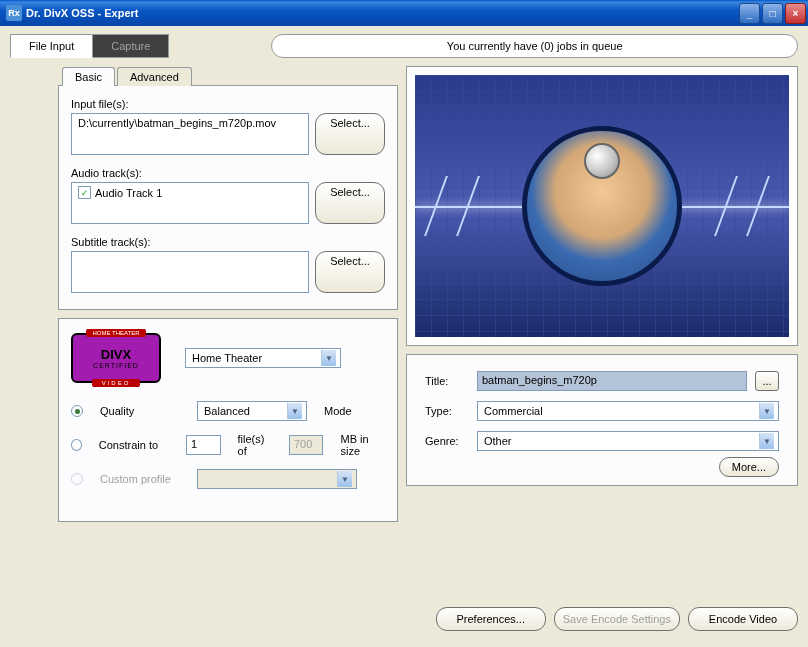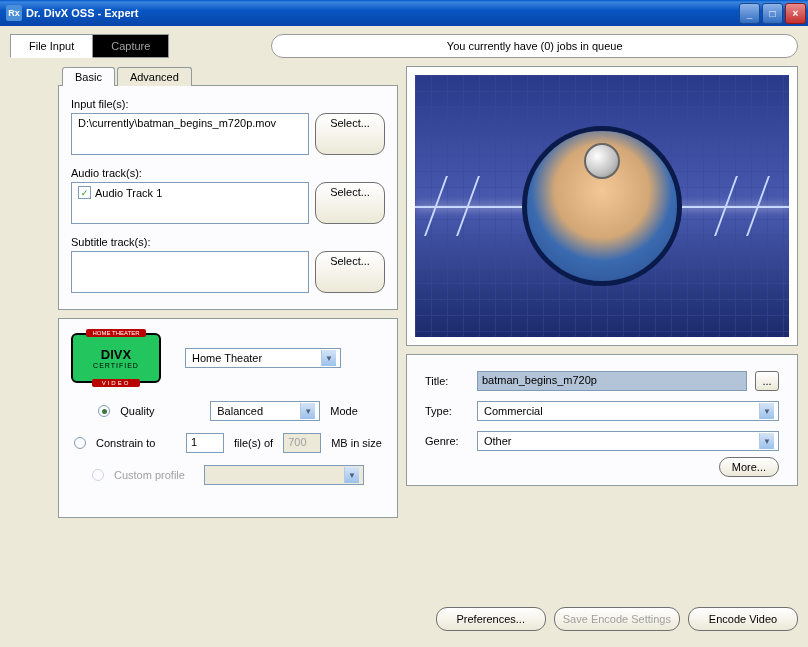--- a/index.html
+++ b/index.html
@@ -9,21 +9,21 @@
 .titlebar-icon { width: 16px; height: 16px; background: #4a90d9; margin-right: 4px; display: inline-flex; align-items: center; justify-content: center; color: white; font-size: 9px; border-radius: 2px; }
 .titlebar-text { flex: 1; }
 .winbtns { display: flex; gap: 2px; }
 .winbtn { width: 21px; height: 21px; background: linear-gradient(to bottom, #8db3e8, #2f6dc2); border: 1px solid #1a4a8f; border-radius: 3px; display: flex; align-items: center; justify-content: center; color: white; font-weight: bold; cursor: pointer; font-size: 10px; }
 .winbtn.close { background: linear-gradient(to bottom, #e88d8d, #c42f2f); border-color: #8f1a1a; }
 
 .app-body { padding: 8px 10px; height: calc(100% - 26px); }
 
 .top-row { display: flex; gap: 2px; margin-bottom: 8px; align-items: center; }
 .tab-buttons { display: flex; }
-.tab-btn { padding: 5px 18px; border: 1px solid #919b9c; background: #000000; cursor: pointer; }
+.tab-btn { padding: 5px 18px; border: 1px solid #919b9c; background: #404040; cursor: pointer; }
 .tab-btn.active { background: #fff; border-bottom-color: #fff; }
 .tab-btn.inactive { color: #a0a0a0; border-left: none; }
 
 .queue-pill { flex: 1; background: #fff; border: 1px solid #999; border-radius: 14px; padding: 5px 20px; text-align: center; margin-left: 100px; }
 
 .main-content { display: flex; gap: 8px; height: calc(100% - 40px); }
 .left-col { width: 388px; display: flex; flex-direction: column; padding-left: 48px; }
 .right-col { flex: 1; display: flex; flex-direction: column; gap: 8px; }
 
 .inner-tabs { display: flex; margin-left: 4px; }
@@ -37,34 +37,34 @@
 .field-group { margin-bottom: 12px; }
 .field-label { margin-bottom: 3px; }
 .file-row { display: flex; gap: 6px; }
 .listbox { flex: 1; border: 1px solid #7f9db9; background: #fff; height: 42px; padding: 2px 4px; overflow: hidden; }
 .listbox .item { padding: 1px 2px; }
 .listbox .item.checkbox-item { display: flex; align-items: center; gap: 4px; }
 .listbox .chk { width: 13px; height: 13px; border: 1px solid #7f9db9; display: inline-flex; align-items: center; justify-content: center; font-size: 9px; color: #21a121; }
 
 .btn { border: 1px solid #707070; background: linear-gradient(to bottom, #fff, #ece9d8); padding: 3px 12px; cursor: pointer; min-width: 70px; text-align: center; border-radius: 11px; }
 
-.divx-logo { width: 90px; height: 50px; background: #22c55e; border: 2px solid #000; border-radius: 6px; position: relative; display: flex; flex-direction: column; align-items: center; justify-content: center; }
+.divx-logo { width: 90px; height: 50px; background: #a21caf; border: 2px solid #000; border-radius: 6px; position: relative; display: flex; flex-direction: column; align-items: center; justify-content: center; }
 .divx-logo::before { content: "HOME THEATER"; position: absolute; top: -6px; background: #b00; color: #fff; font-size: 6px; padding: 1px 6px; border-radius: 2px; }
 .divx-logo::after { content: "VIDEO"; position: absolute; bottom: -6px; background: #b00; color: #fff; font-size: 6px; padding: 1px 10px; border-radius: 2px; letter-spacing: 2px; }
 .divx-logo-text { font-weight: bold; font-size: 13px; }
 .divx-logo-sub { font-size: 7px; letter-spacing: 1px; }
 
 .logo-row { display: flex; align-items: center; gap: 24px; margin-bottom: 18px; }
 
 .select { border: 1px solid #7f9db9; background: #fff; padding: 2px 4px; height: 20px; display: flex; align-items: center; justify-content: space-between; cursor: pointer; }
 .select-arrow { width: 15px; height: 16px; background: linear-gradient(to bottom, #d5e4f7, #9cc1eb); border-left: 1px solid #b4c8e4; display: flex; align-items: center; justify-content: center; font-size: 8px; color: #4d6185; }
 .select.disabled { background: #ece9d8; color: #a0a0a0; }
 .select-text { flex: 1; padding: 0 2px; }
 
-.radio-row { display: flex; align-items: center; gap: 10px; margin-bottom: 12px; justify-content: center; }
+.radio-row { display: flex; align-items: center; gap: 17px; margin-bottom: 12px; }
 .radio { width: 12px; height: 12px; border: 1px solid #7f9db9; border-radius: 50%; display: inline-flex; align-items: center; justify-content: center; }
 .radio.checked::after { content: ""; width: 5px; height: 5px; background: #3a7a3a; border-radius: 50%; }
 .radio-label { width: 80px; }
 .radio-label.disabled { color: #a0a0a0; }
 
 .numbox { border: 1px solid #7f9db9; background: #fff; padding: 2px 4px; width: 38px; height: 20px; }
 .numbox.disabled { background: #ece9d8; color: #a0a0a0; }
 
 .preview { border: 1px solid #919b9c; background: #fff; padding: 8px; height: 280px; display: flex; align-items: center; justify-content: center; }
 .preview-inner { width: 100%; height: 100%; background: linear-gradient(to bottom, #2a3a8a 0%, #4a5ab0 50%, #1a2a6a 100%); position: relative; overflow: hidden; display: flex; align-items: center; justify-content: center; }

